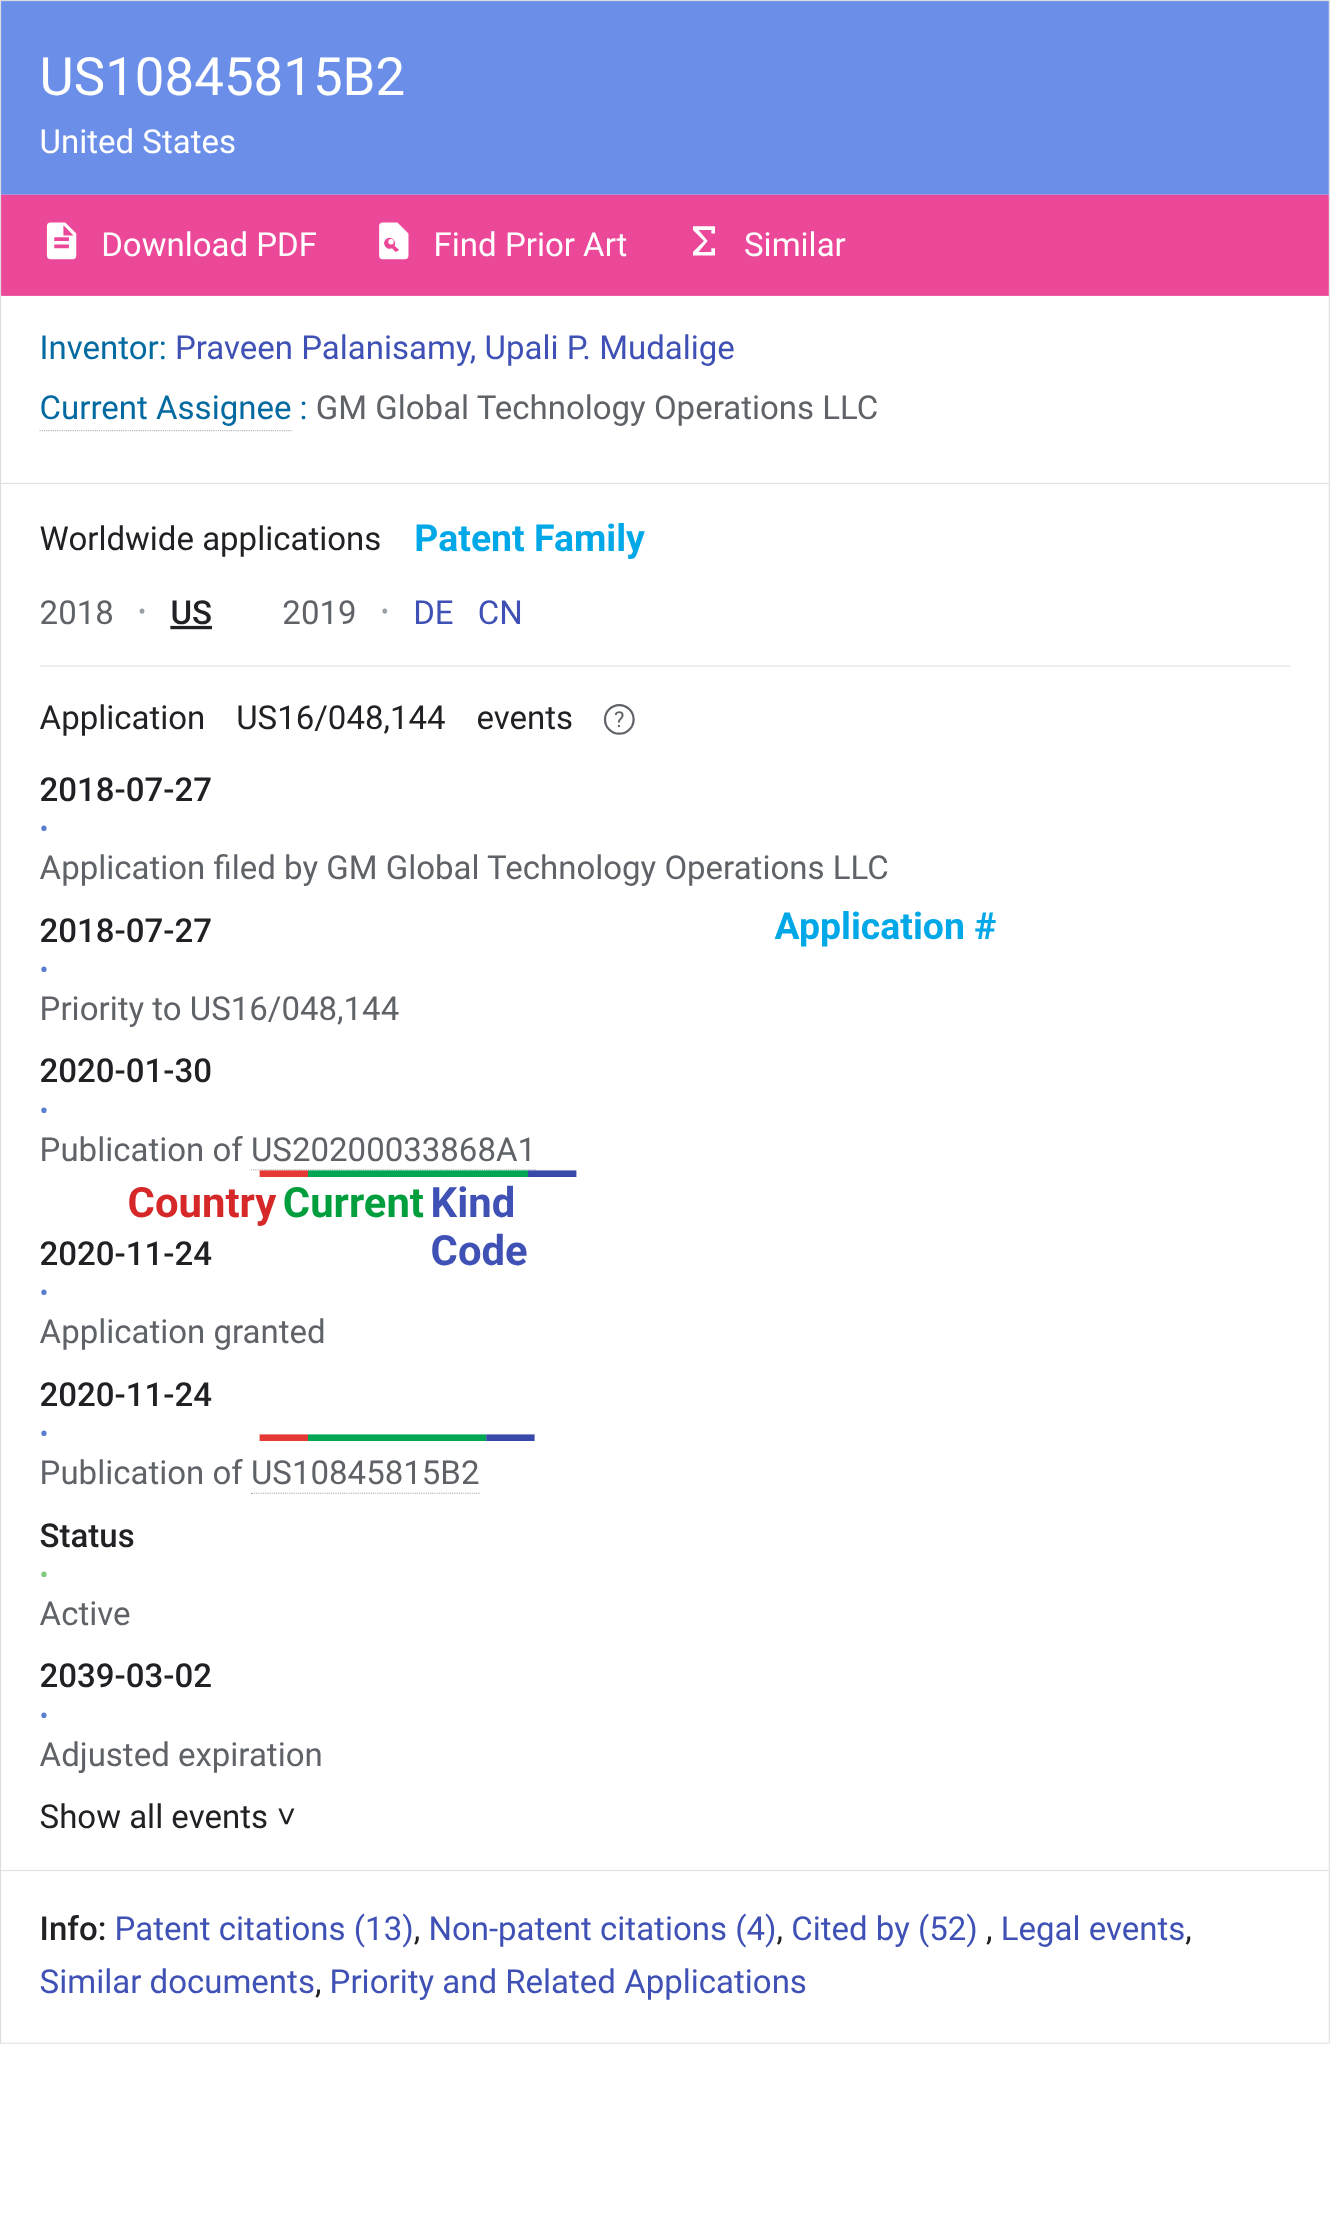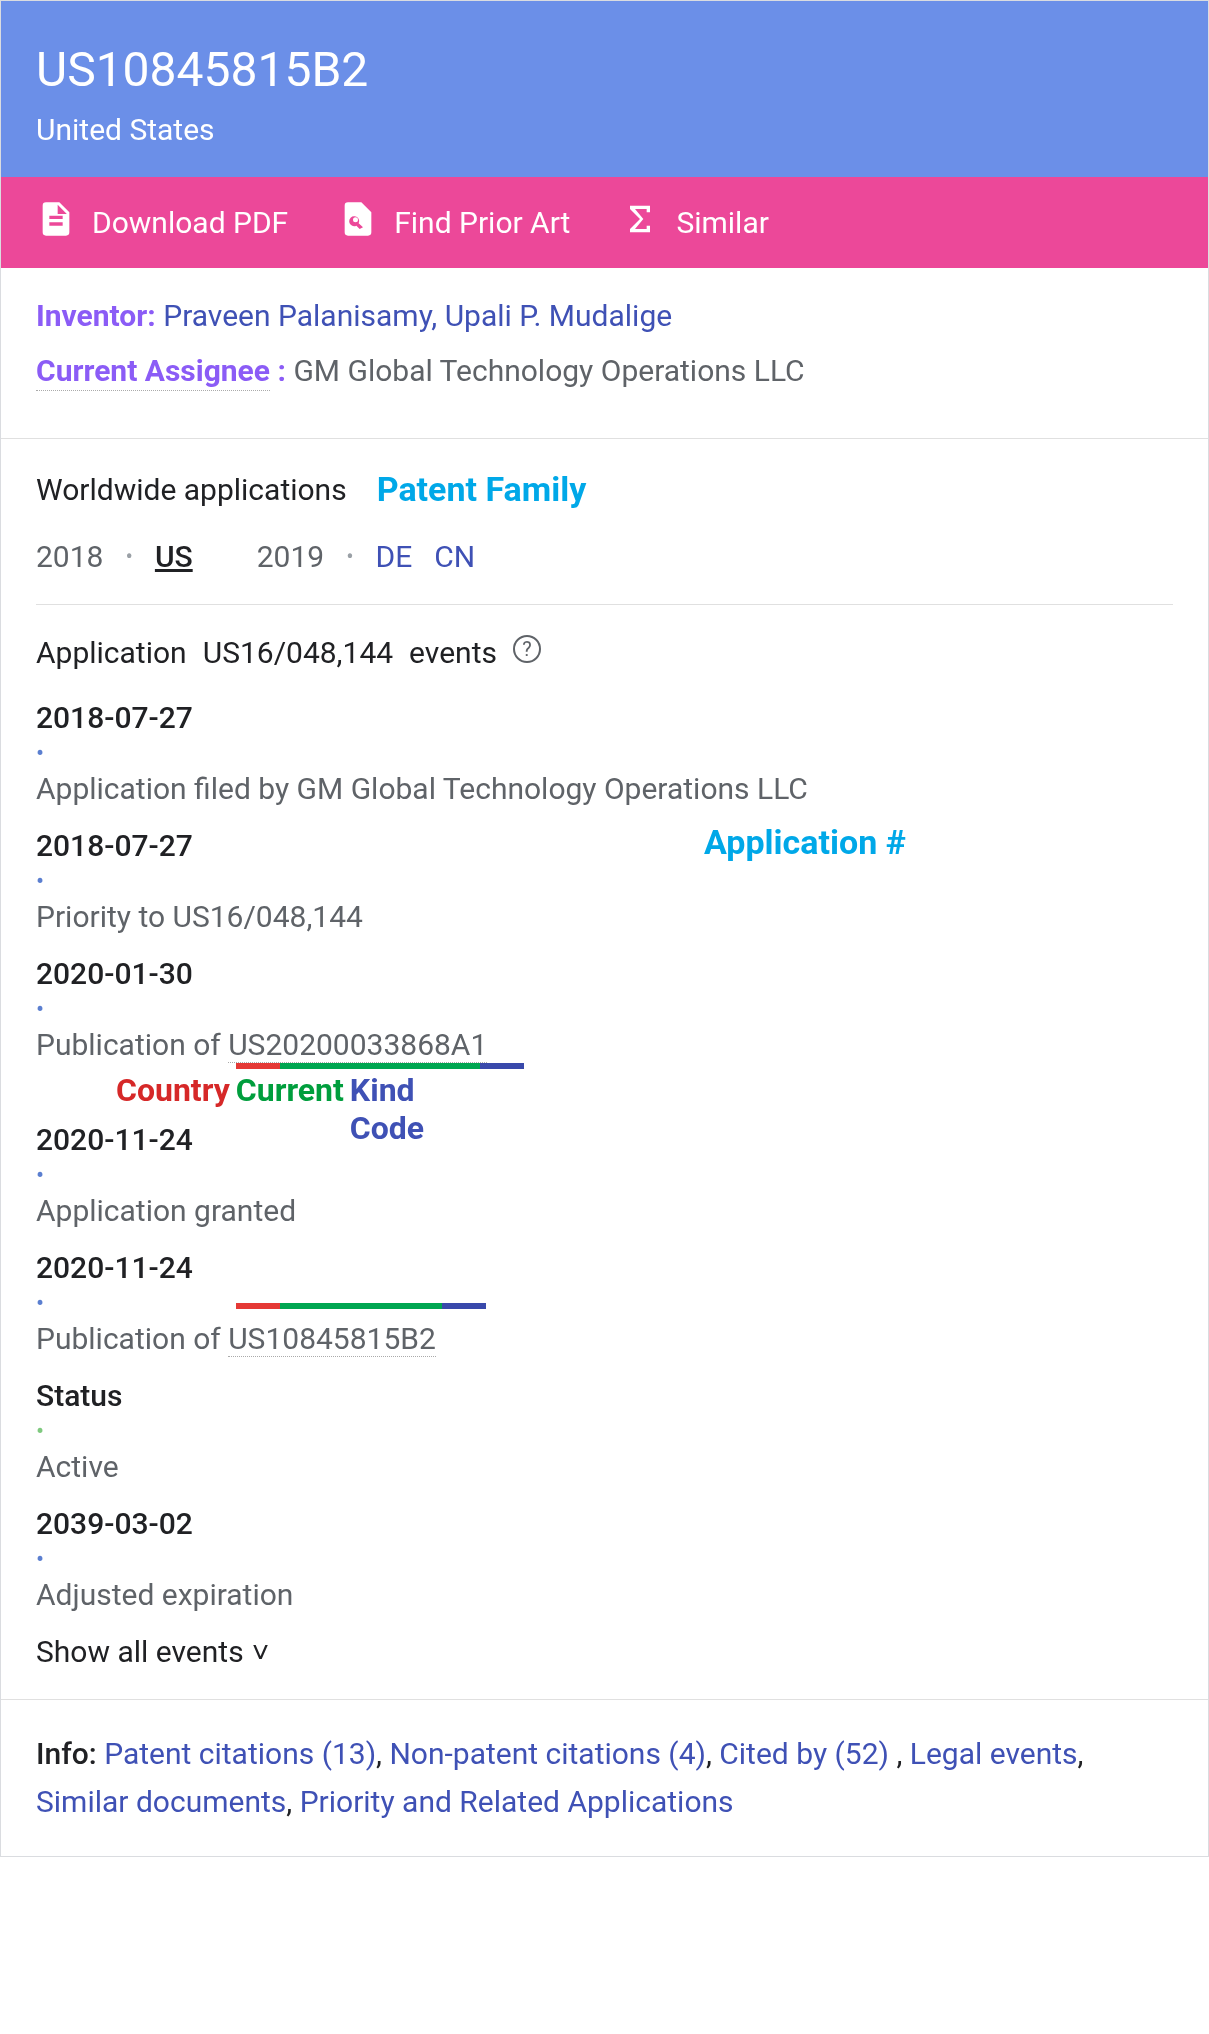--- a/index.html
+++ b/index.html
@@ -43,21 +43,21 @@
   }
   .toolbar-btn svg { width: 40px; height: 40px; fill: #fff; }
   .section {
     padding: 30px 35px;
     border-bottom: 1px solid #e0e0e0;
   }
   .meta-row {
     font-size: 30px;
     margin-bottom: 20px;
   }
-  .meta-label { font-weight: 700; color: #8b5cf6; margin-top: 24px; }
+  .meta-label { font-weight: 400; color: #0369a1; margin-top: 24px; }
   .meta-link { color: #3f51b5; }
   .assignee-label {
     border-bottom: 1px dotted #aaa;
     padding-bottom: 2px;
   }
   .assignee-val { color: #5f6368; }
   .worldwide-row {
     display: flex;
     align-items: center;
     gap: 30px;
@@ -86,22 +86,22 @@
   }
   .apps-line .year { color: #5f6368; }
   .apps-line .dot { color: #9aa0a6; font-size: 22px; }
   .apps-line .cc-active { color: #202124; text-decoration: underline; font-weight: 500; }
   .apps-line .cc-link { color: #3f51b5; cursor: pointer; }
   hr.thin { border: none; border-top: 1px solid #e0e0e0; margin: 30px 0; }
   .events-title {
     font-size: 30px;
     font-weight: 400;
     display: flex;
-    align-items: flex-start;
-    gap: 16px;
+    align-items: center;
+    gap: 28px;
     margin-bottom: 30px;
   }
   .help-circle {
     width: 28px; height: 28px;
     border: 2px solid #5f6368;
     border-radius: 50%;
     display: inline-flex;
     align-items: center; justify-content: center;
     font-size: 20px;
     color: #5f6368;
@@ -140,21 +140,21 @@
     height: 6px;
     display: flex;
   }
   .u-red { background: #e53935; }
   .u-green { background: #00a651; }
   .u-blue { background: #3949ab; }
   .annot-row {
     position: absolute;
     display: flex;
     gap: 6px;
-    font-size: 32px;
+    font-size: 38px;
     font-weight: 700;
   }
   .show-all {
     font-size: 30px;
     color: #202124;
     display: flex;
     align-items: center;
     gap: 8px;
     cursor: pointer;
     margin-top: 10px;

